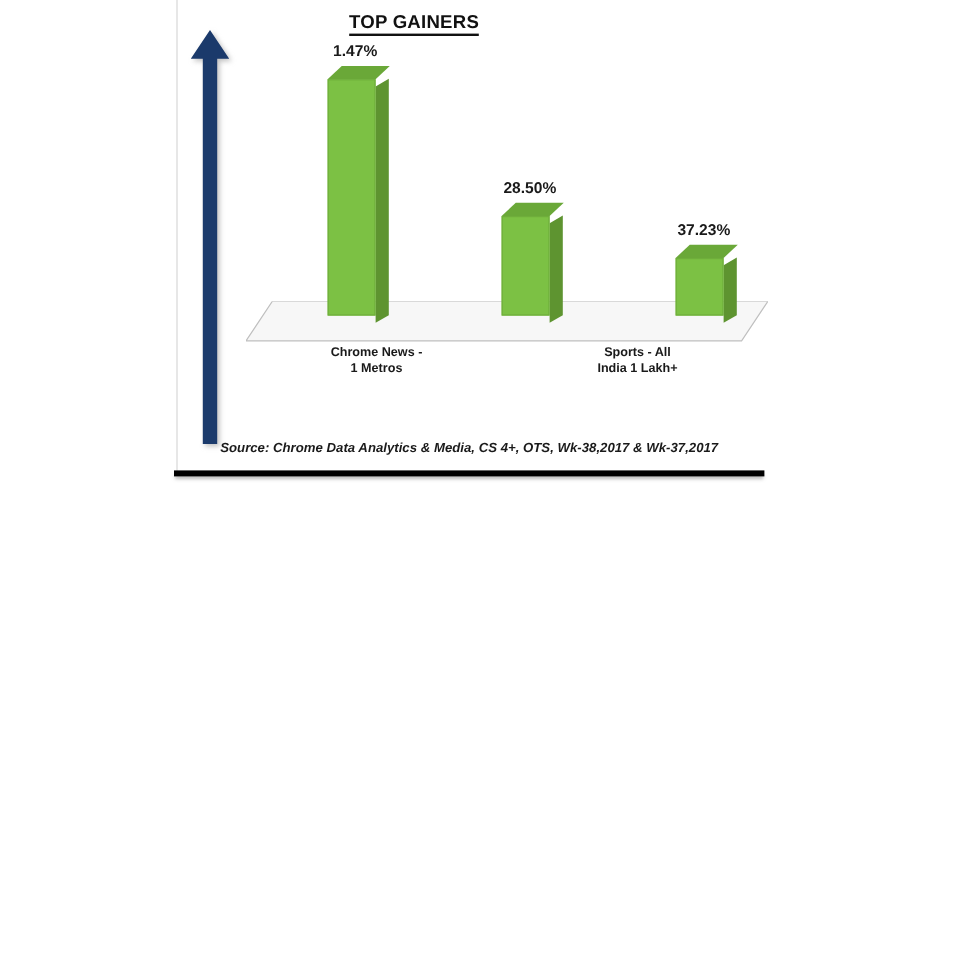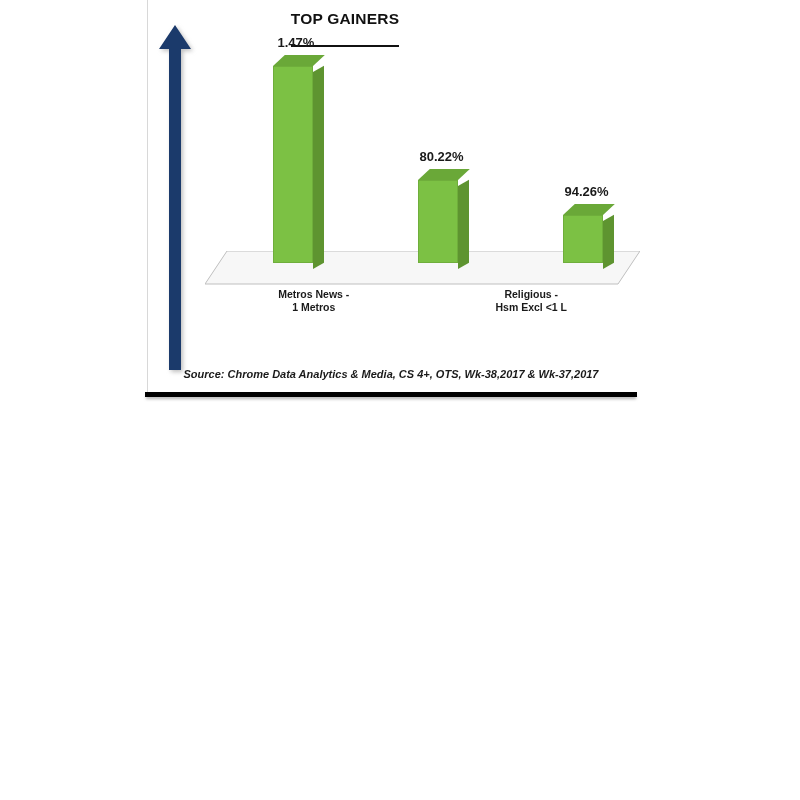--- a/index.html
+++ b/index.html
@@ -43,21 +43,21 @@
     position: absolute;
     left: 0; width: 800px;
     text-align: center;
     font-size: 15.5px;
     font-weight: bold;
     color: #111111;
     letter-spacing: .2px;
   }
   .chart-title span {
     border-bottom: 2px solid #111;
-    padding-bottom: 18px;
+    padding-bottom: 1px;
   }
   #title-gainers { top: 10px; }
   
   #title-gainers, #title-losers { left: -55px; width: 800px; }
 
   
   .arrow { position: absolute; }
   .arrow svg { display: block; filter: drop-shadow(2px 2px 2px rgba(150,150,150,.6)); }
   #arrow-up   { left: 158px; top: 25px; }
 
@@ -201,42 +201,42 @@
             <div class="bar-side"></div>
             <div class="bar-face"></div>
             <div class="bar-value">1.47%</div>
           </div>
         </div>
         <div class="bar-slot">
           <div class="bar3d g" style="height:39%">
             <div class="bar-top"></div>
             <div class="bar-side"></div>
             <div class="bar-face"></div>
-            <div class="bar-value">80.22%</div>
+            <div class="bar-value">28.50%</div>
           </div>
         </div>
         <div class="bar-slot">
           <div class="bar3d g" style="height:22.7%">
             <div class="bar-top"></div>
             <div class="bar-side"></div>
             <div class="bar-face"></div>
-            <div class="bar-value">94.26%</div>
+            <div class="bar-value">37.23%</div>
           </div>
         </div>
       </div>
     </div>
 
     <div class="cats" id="cats-gainers">
       <div class="cat">
-        <div>Metros News -</div>
+        <div>Chrome News -</div>
         <div>1 Metros</div>
       </div>
       <div class="cat">
-        <div>Religious -</div>
-        <div>Hsm Excl &lt;1 L</div>
+        <div>Sports - All</div>
+        <div>India 1 Lakh+</div>
       </div>
     </div>
 
     <div class="source" id="source-gainers">Source: Chrome Data Analytics &amp; Media, CS 4+,  OTS, Wk-38,2017 &amp; Wk-37,2017</div>
   </div>
 
   <div class="divider"></div>
 
   <div class="panel" id="panel-losers">
 

